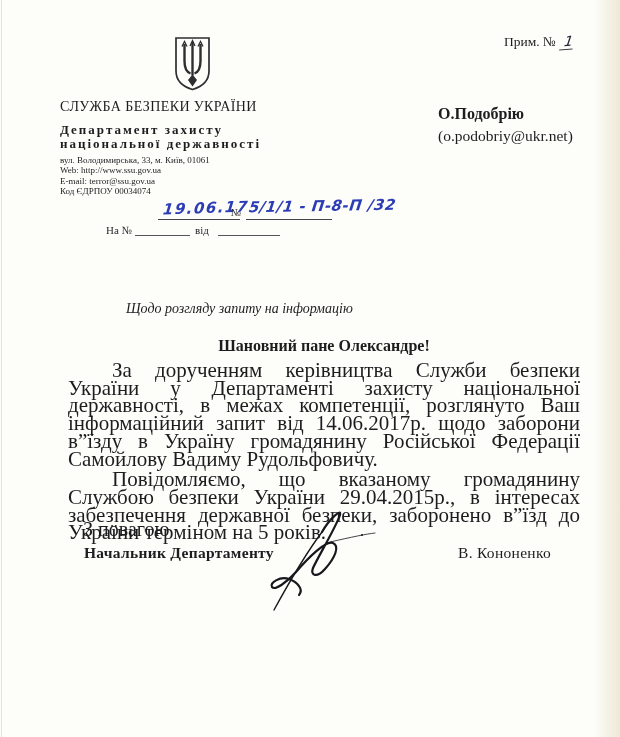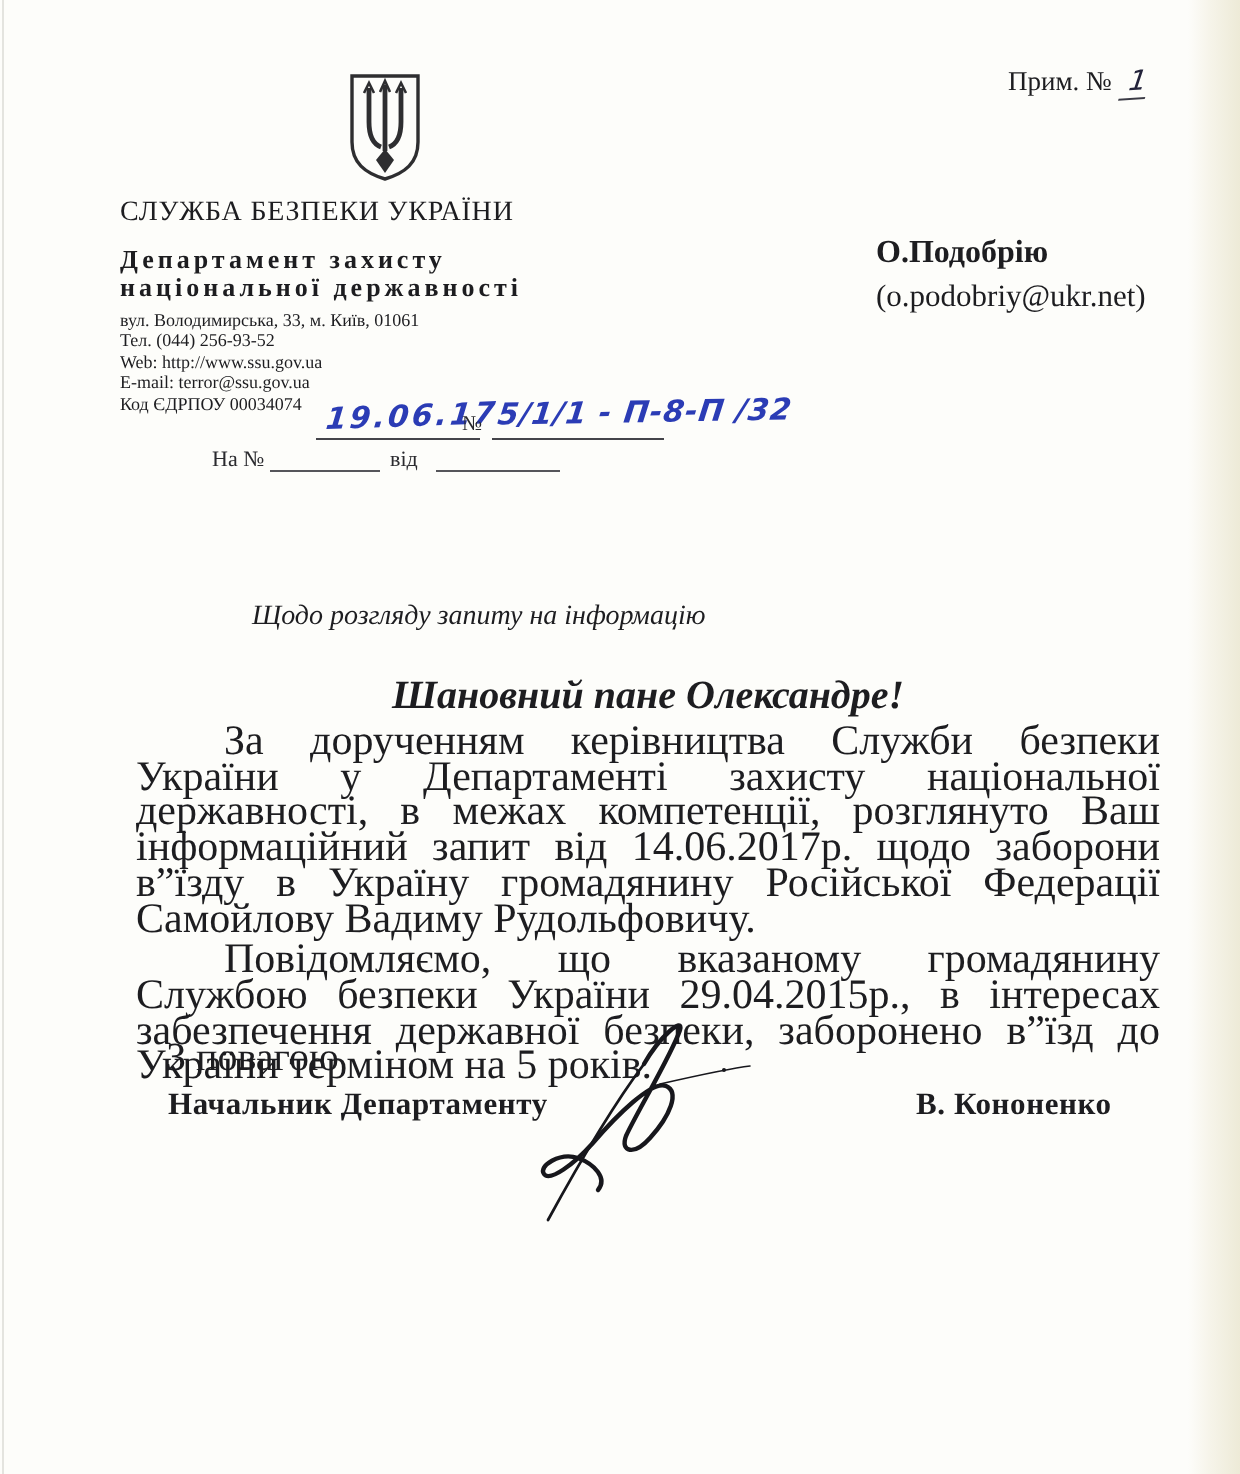--- a/index.html
+++ b/index.html
@@ -34,37 +34,37 @@
     letter-spacing:.5px;transform:rotate(-1deg) skewX(-8deg);}
   .rule{position:absolute;height:0;border-bottom:1.2px solid #44444a;}
   .rule-date{left:158px;top:219px;width:82px;}
   .rule-num{left:246px;top:219px;width:86px;}
   .reply-label{position:absolute;top:224px;font-size:11px;color:#2a2a2e;}
   .reply-no{left:106px;} .reply-from{left:195px;}
   .rule-reply1{left:135px;top:235px;width:55px;border-bottom:1px solid #55555a;}
   .rule-reply2{left:218px;top:235px;width:62px;border-bottom:1px solid #55555a;}
 
   
-  .recipient{position:absolute;left:438px;top:118px;}
+  .recipient{position:absolute;left:438px;top:105px;}
   .recipient-name{font-weight:bold;font-size:16px;}
   .recipient-email{font-size:15.5px;margin-top:4px;}
 
   
   .subject{position:absolute;left:82px;top:301px;font-style:italic;font-size:14px;margin-left:44px;}
   .salutation{position:absolute;left:68px;top:337px;width:512px;text-align:center;
-    font-weight:bold;font-style:italic;font-size:20px;}
+    font-weight:bold;font-size:16px;}
   .body-text{position:absolute;left:68px;top:362px;width:512px;
     font-size:21px;line-height:17.7px;text-align:justify;}
   .body-text p{margin:0;text-indent:44px;}
   .body-text p + p{margin-top:3px;}
 
   
   .valediction{position:absolute;left:83px;top:518px;font-size:20px;}
   .signer-title{position:absolute;left:84px;top:544px;font-weight:bold;font-size:15.5px;letter-spacing:.3px;}
-  .signer-name{position:absolute;left:458px;top:544px;font-weight:bold;font-size:15.5px;letter-spacing:.3px;}
+  .signer-name{position:absolute;left:458px;top:544px;font-weight:normal;font-size:15.5px;letter-spacing:.3px;}
   .signature{position:absolute;left:258px;top:502px;}
 </style>
 </head>
 <body>
 
 <div class="page">
   <div class="left-line"></div>
   <div class="edge-band"></div>
 
   <div class="copy-note">
@@ -78,21 +78,20 @@
       <path d="M10.5,8 V25 C10.5,32 12.5,36 16.5,37.5" fill="none" stroke="#2e2e30" stroke-width="2.4"></path>
       <path d="M26.5,8 V25 C26.5,32 24.5,36 20.5,37.5" fill="none" stroke="#2e2e30" stroke-width="2.4"></path>
       <path d="M8,10.5 L10.5,5.5 L13,10.5 M24,10.5 L26.5,5.5 L29,10.5 M16,10 L18.5,4.5 L21,10" fill="none" stroke="#2e2e30" stroke-width="1.3"></path>
       <path d="M18.5,38.5 L14,44 L18.5,50.5 L23,44 Z" fill="#2e2e30"></path>
     </svg>
     <div class="org-name">СЛУЖБА БЕЗПЕКИ УКРАЇНИ</div>
     <div class="dept">Департамент захисту</div>
     <div class="dept" style="margin-top:0;">національної державності</div>
     <div class="contact">
       <div>вул. Володимирська, 33, м. Київ, 01061</div>
-      <div>Тел. (044) 256-93-52</div>
       <div>Web: http://www.ssu.gov.ua</div>
       <div>E-mail: terror@ssu.gov.ua</div>
       <div>Код ЄДРПОУ 00034074</div>
     </div>
   </div>
 
   <div class="hw hw-date" style="color: rgb(43, 60, 181);">19.06.17</div>
   <div class="no-sign">№</div>
   <div class="hw hw-number" style="color: rgb(43, 60, 181);">5/1/1 - П-8-П /32</div>
   <div class="rule rule-date"></div>

